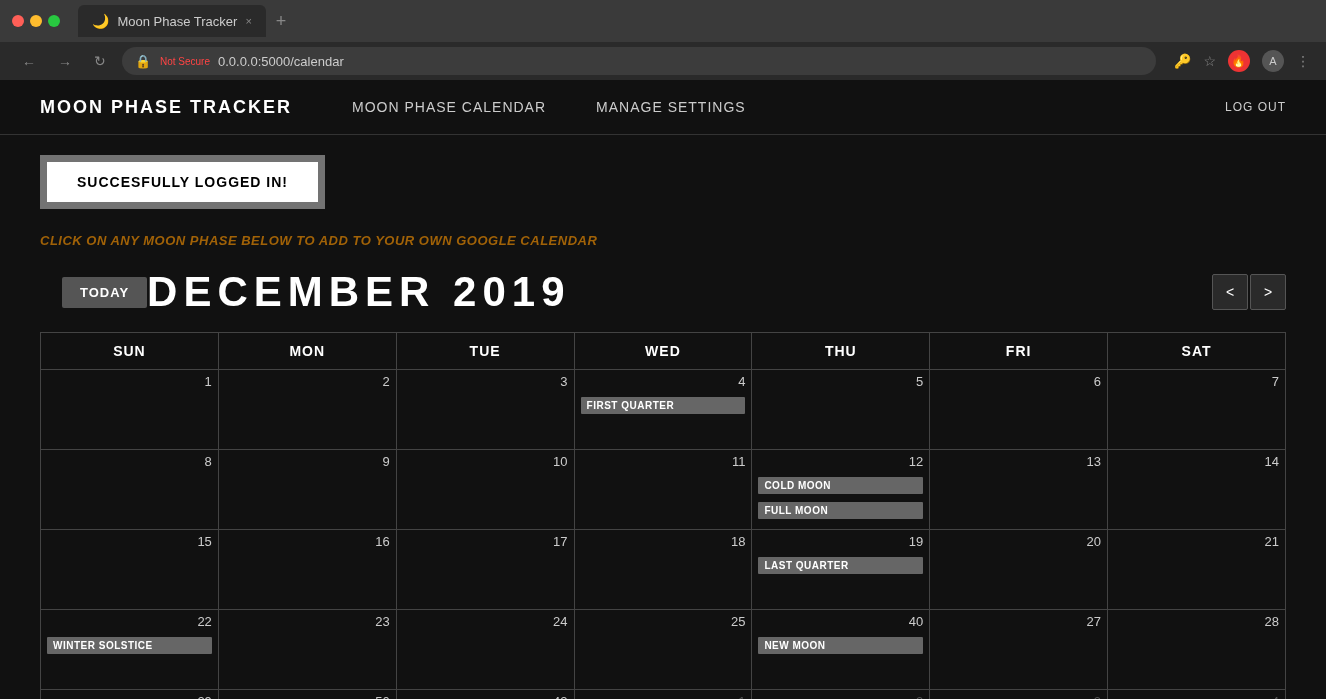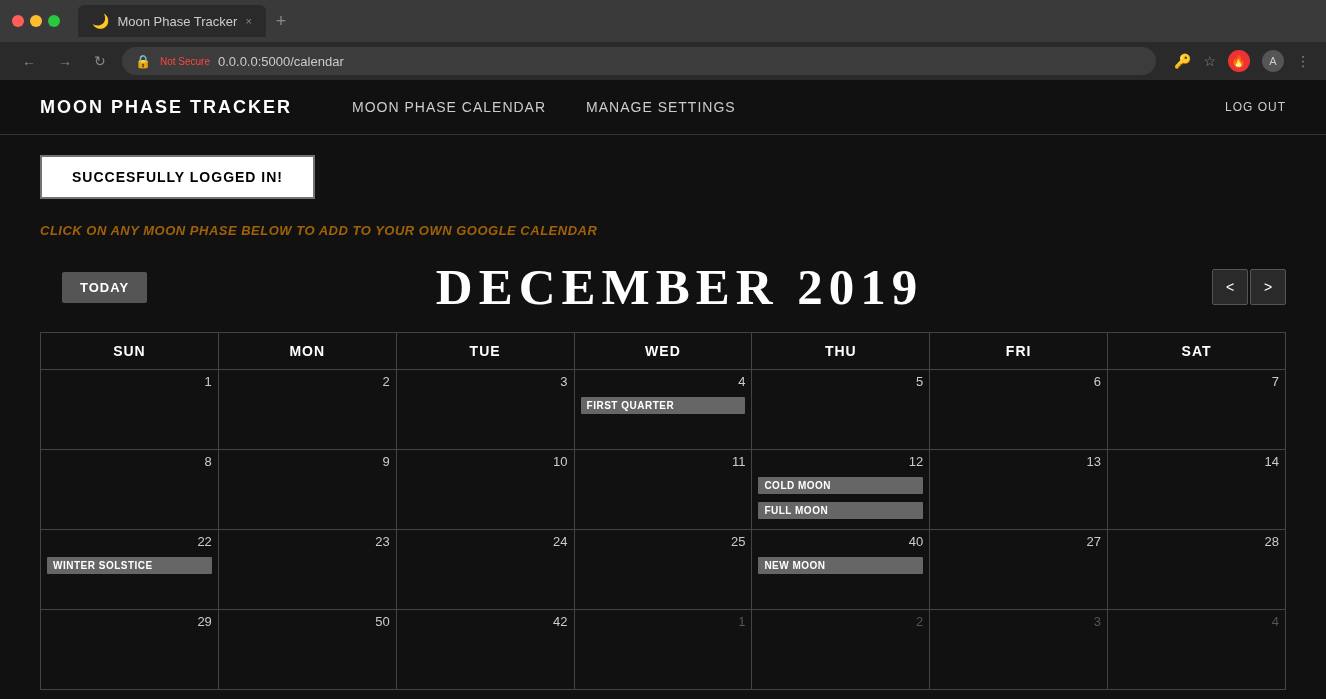--- a/index.html
+++ b/index.html
@@ -91,21 +91,21 @@
       border-bottom: 1px solid #333;
     }
     .nav-brand {
       color: #fff;
       font-size: 18px;
       font-weight: bold;
       letter-spacing: 2px;
       text-transform: uppercase;
       margin-right: 40px;
     }
-    .nav-links { display: flex; gap: 0; }
+    .nav-links { display: flex; gap: 10px; }
     .nav-link {
       color: #ccc;
       font-size: 14px;
       letter-spacing: 1px;
       text-transform: uppercase;
       padding: 0 20px;
       cursor: pointer;
       text-decoration: none;
     }
     .nav-logout {
@@ -121,21 +121,21 @@
     .flash-container { padding: 20px 40px 10px; }
     .flash-msg {
       background: #fff;
       color: #000;
       font-size: 14px;
       font-weight: bold;
       letter-spacing: 1px;
       text-align: center;
       padding: 12px 30px;
       display: inline-block;
-      border: 2px solid #737373;
+      border: 7px solid #737373;
     }
 
     
     .subtitle {
       color: #a16207;
       font-size: 13px;
       font-style: italic;
       font-weight: bold;
       padding: 14px 40px 10px;
       letter-spacing: 0.5px;
@@ -157,26 +157,26 @@
       font-weight: bold;
       letter-spacing: 1px;
       border: none;
       padding: 8px 18px;
       cursor: pointer;
       text-transform: uppercase;
       border-radius: 2px;
     }
     .month-title {
       flex: 1;
-      text-align: center;
-      color: #fff;
-      font-size: 51px;
+      text-align: left;
+      color: #fff;
+      font-size: 42px;
       font-weight: bold;
       letter-spacing: 6px;
-      font-family: Liberation Serif, serif;
+      font-family: Liberation Sans, sans-serif;
       text-transform: uppercase;
     }
     .nav-arrows { display: flex; gap: 2px; }
     .arrow-btn {
       background: #2a2a2a;
       border: 1px solid #555;
       color: #fff;
       width: 36px;
       height: 36px;
       display: flex;
@@ -361,20 +361,44 @@
             </td>
             <td>
               <div class="day-num">13</div>
             </td>
             <td>
               <div class="day-num">14</div>
             </td>
           </tr>
           <tr>
             <td>
+              <div class="day-num">15</div>
+            </td>
+            <td>
+              <div class="day-num">16</div>
+            </td>
+            <td>
+              <div class="day-num">17</div>
+            </td>
+            <td>
+              <div class="day-num">18</div>
+            </td>
+            <td>
+              <div class="day-num">19</div>
+              <span class="event-tag">LAST QUARTER</span>
+            </td>
+            <td>
+              <div class="day-num">20</div>
+            </td>
+            <td>
+              <div class="day-num">21</div>
+            </td>
+          </tr>
+          <tr>
+            <td>
               <div class="day-num">22</div>
               <span class="event-tag">WINTER SOLSTICE</span>
             </td>
             <td>
               <div class="day-num">23</div>
             </td>
             <td>
               <div class="day-num">24</div>
             </td>
             <td>

